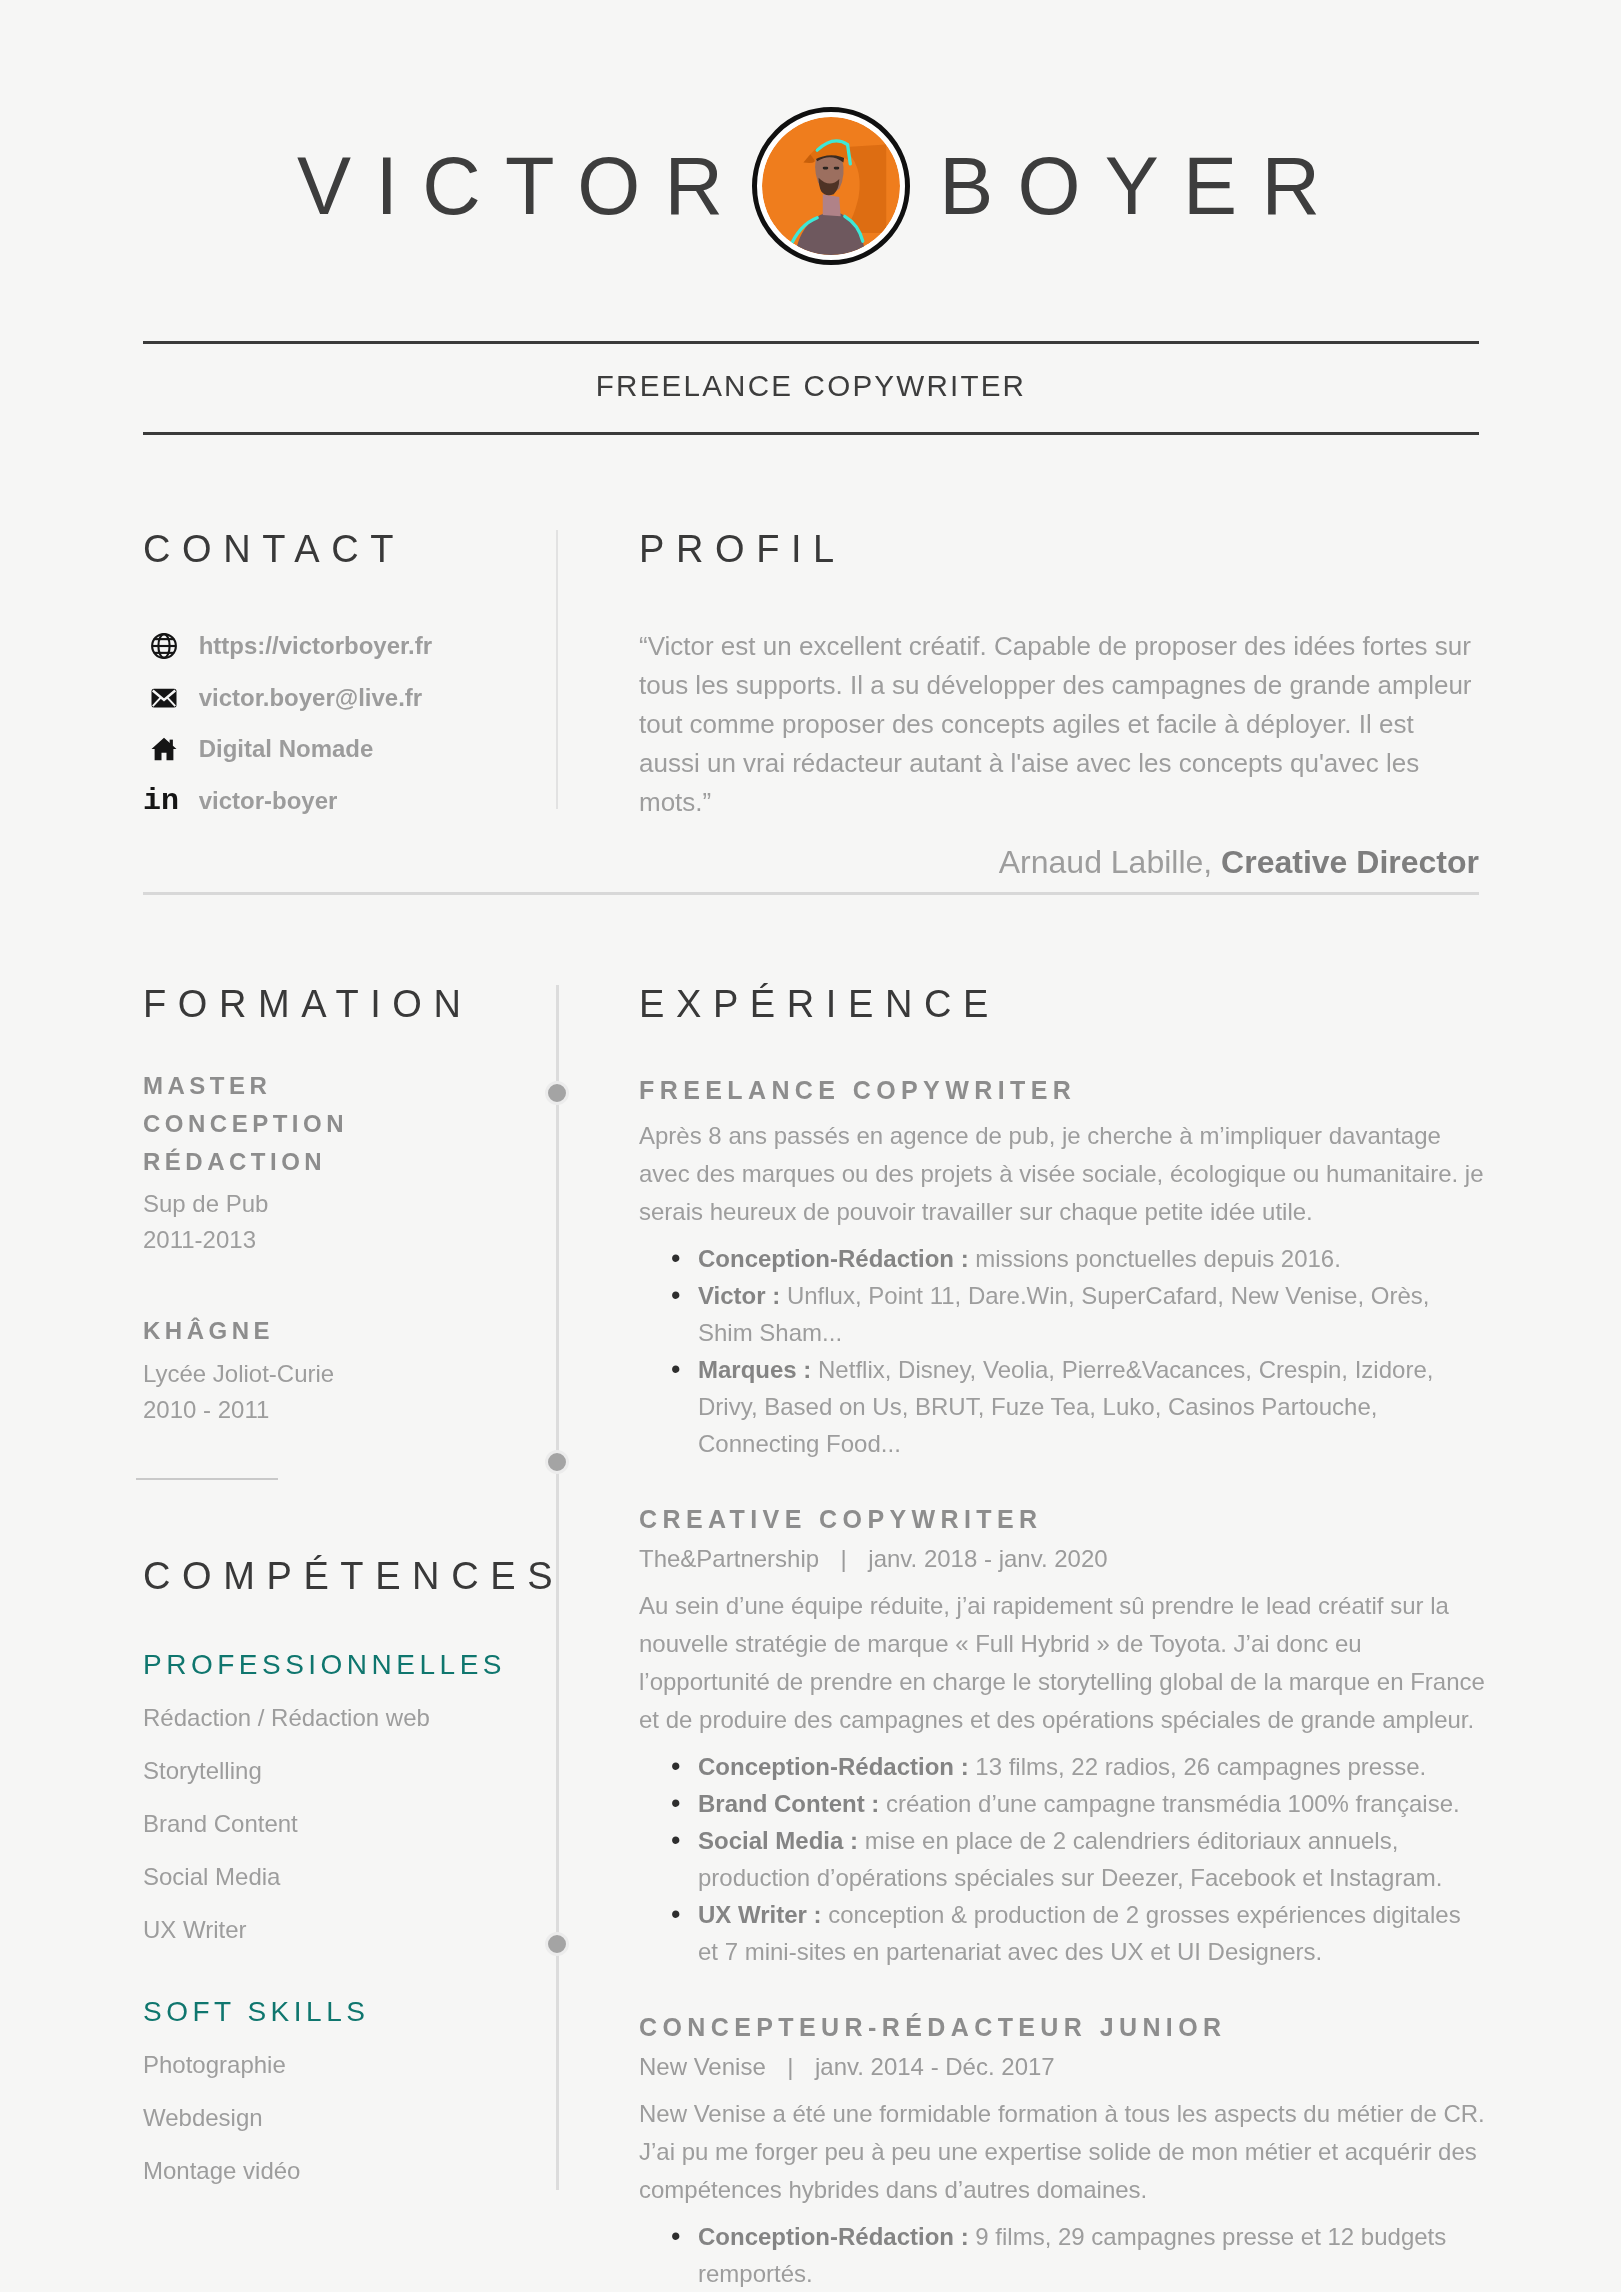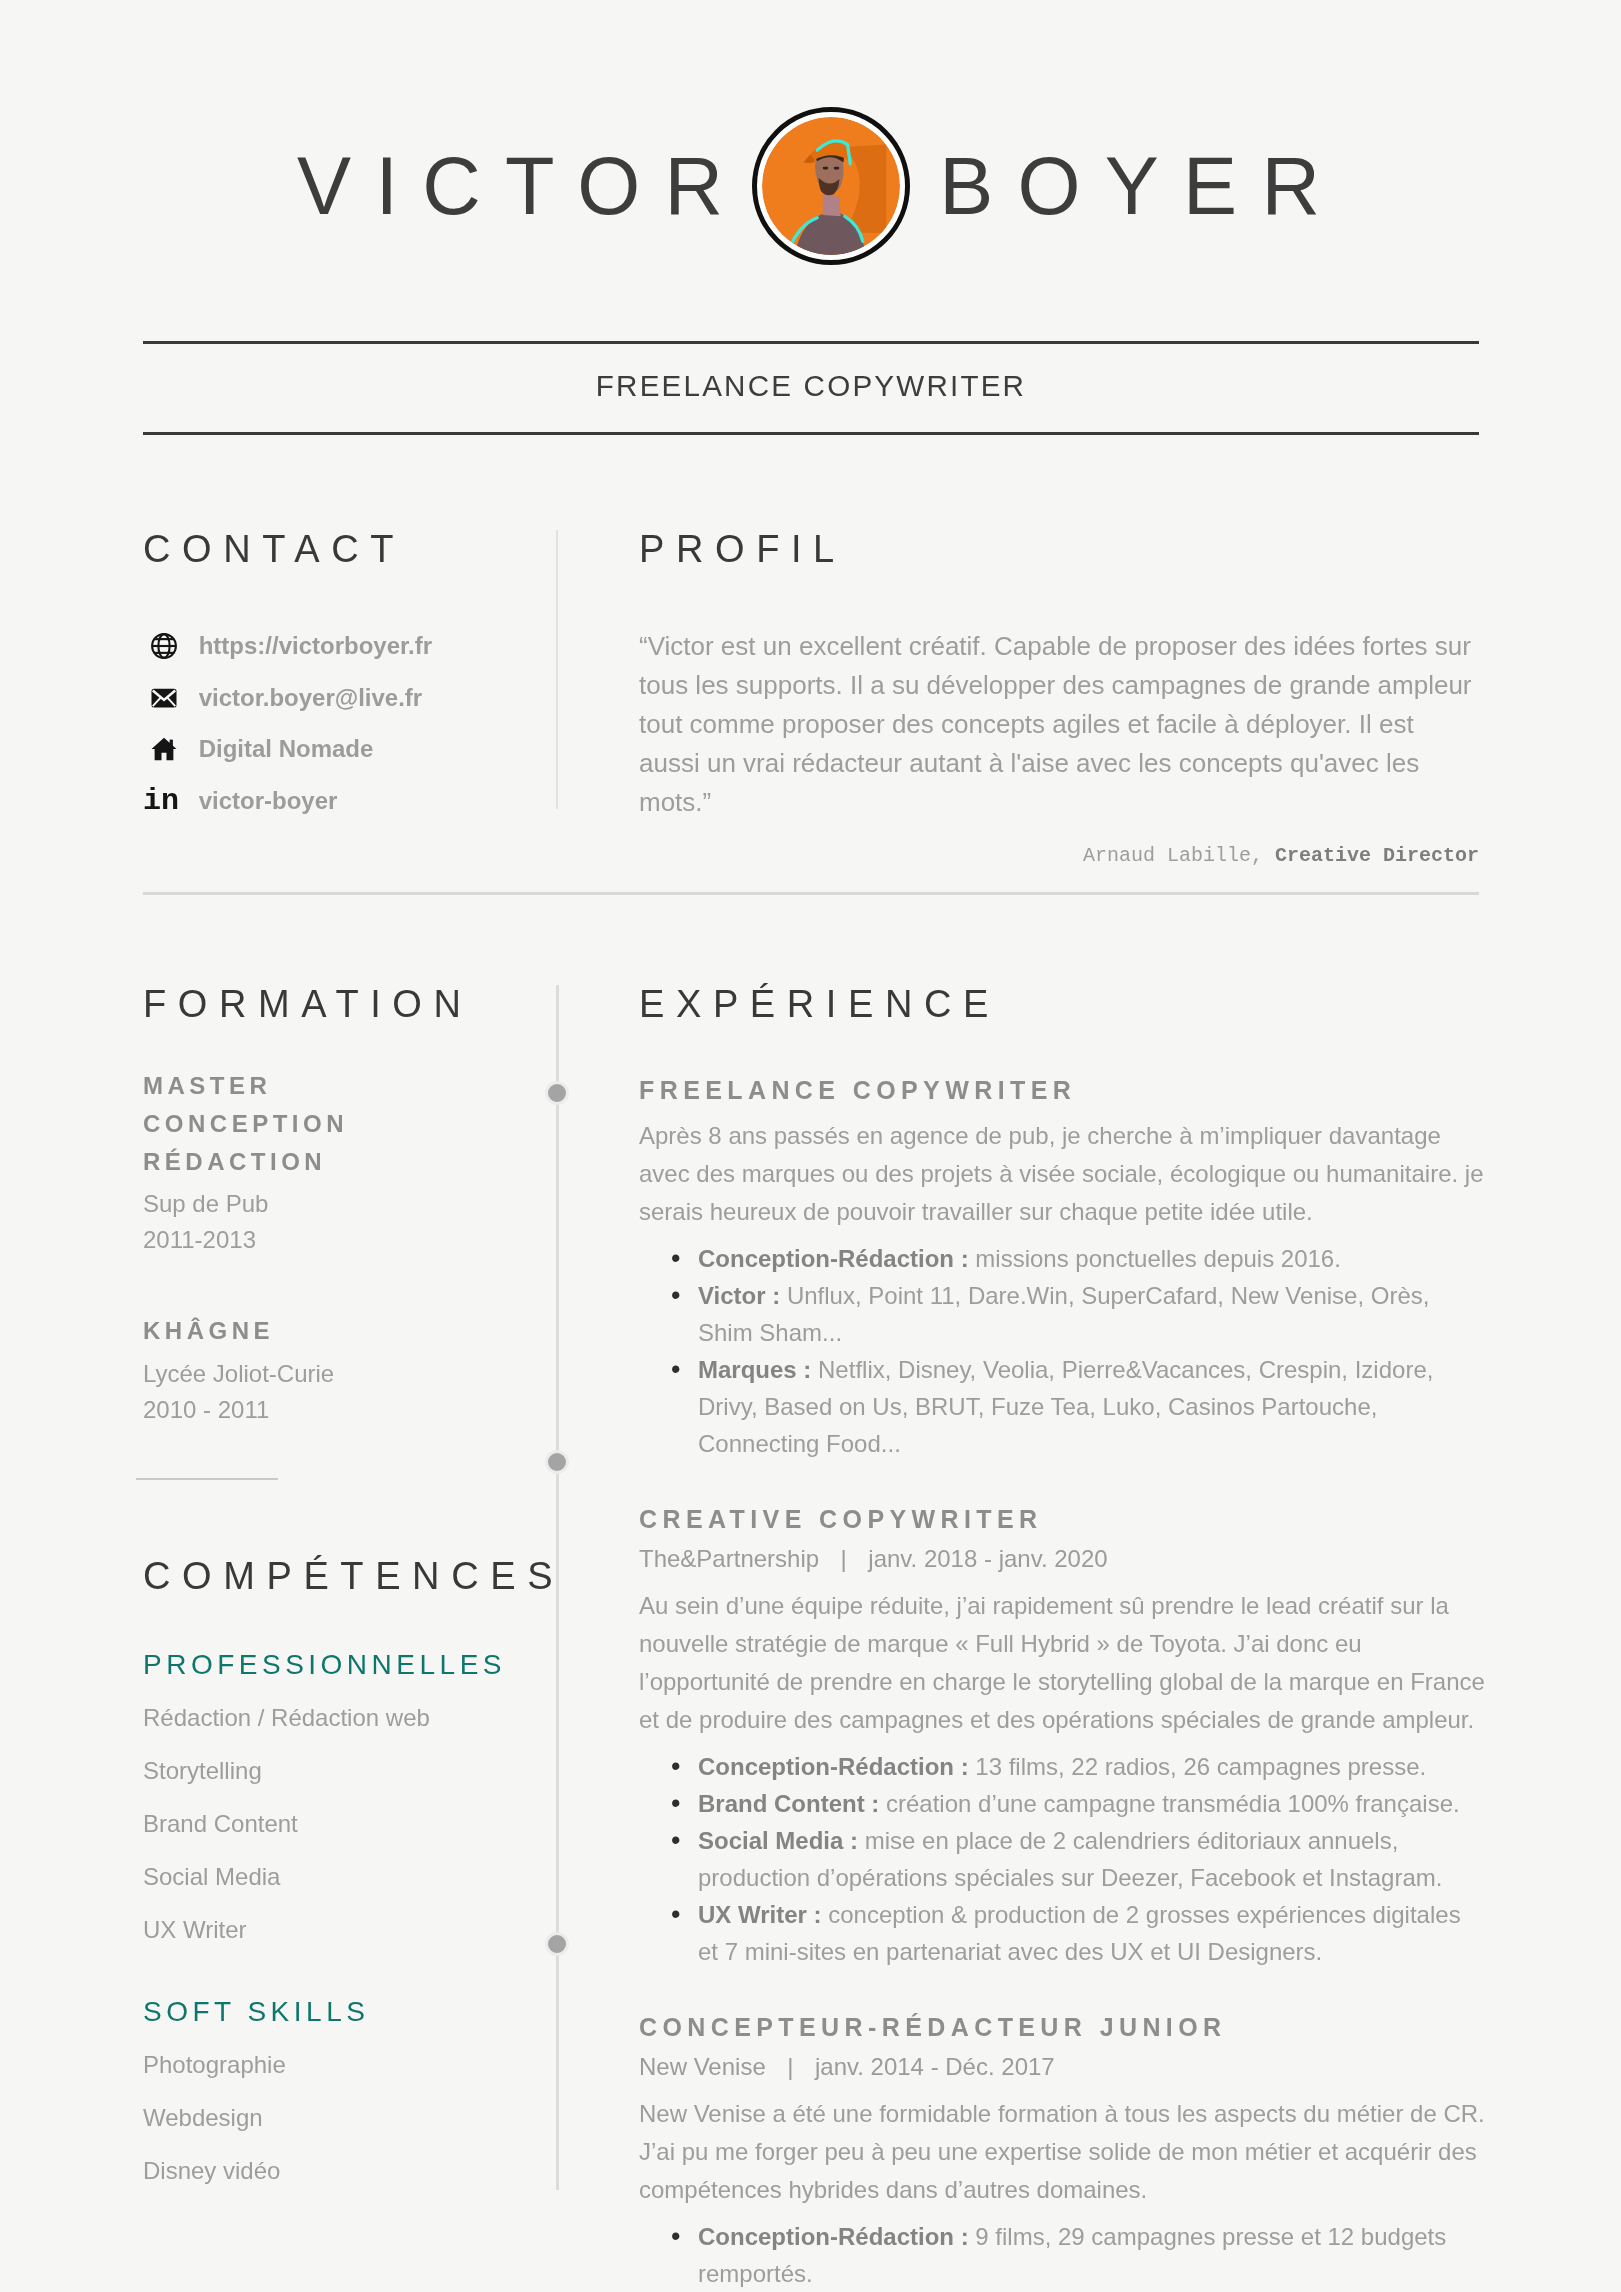--- a/index.html
+++ b/index.html
@@ -49,21 +49,21 @@
   .contact-item{display:flex;align-items:center;margin-bottom:19.7px;height:32px;}
   .ci-icon{width:36px;height:32px;flex:0 0 36px;display:flex;align-items:center;justify-content:flex-end;color:#151515;font-family:Liberation Mono, monospace;}
   .ci-icon svg{width:30px;height:30px;}
   .ci-icon .in-glyph{font-size:30px;font-weight:700;color:#151515;letter-spacing:0;line-height:30px;}
   .ci-text{margin-left:19.7px;font-size:24px;font-weight:700;color:#9c9c9c;}
 
   .v-divider{position:absolute;left:556px;top:530px;height:279px;width:1.8px;background:#e2e2e2;}
 
   .profil-col{position:absolute;left:639px;top:528px;width:840px;}
   .quote{margin-top:56px;font-size:26px;line-height:39px;color:#9d9d9d;}
-  .attribution{margin-top:21.5px;text-align:right;font-size:20px;color:#9d9d9d;font-family:Liberation Mono, monospace;}
+  .attribution{margin-top:21.5px;text-align:right;font-size:32px;color:#9d9d9d;}
   .attribution .role{font-weight:700;color:#7e7e7e;}
 
   .hr-section{position:absolute;top:892px;left:143px;width:1336px;height:2.7px;background:#d8d8d8;}
 
   
   .timeline{position:absolute;left:556px;top:985px;height:1205px;width:2.7px;background:#dcdcdc;}
   .t-dot{
     position:absolute;left:545px;width:18px;height:18px;border-radius:50%;
     background:#a4a4a4;border:3.6px solid #ececec;box-sizing:content-box;
   }
@@ -232,21 +232,21 @@
           <div class="skill-item">Rédaction / Rédaction web</div>
           <div class="skill-item">Storytelling</div>
           <div class="skill-item">Brand Content</div>
           <div class="skill-item">Social Media</div>
           <div class="skill-item">UX Writer</div>
         </div>
         <div class="skill-group">
           <div class="skill-title">SOFT SKILLS</div>
           <div class="skill-item">Photographie</div>
           <div class="skill-item">Webdesign</div>
-          <div class="skill-item">Disney vidéo</div>
+          <div class="skill-item">Montage vidéo</div>
         </div>
       </div>
   </section>
 
   <section class="exp-col">
     <div class="h1">EXPÉRIENCE</div>
     <div id="job-list">
         <div class="job">
           <div class="job-title">FREELANCE COPYWRITER</div>
           <div class="job-desc">Après 8 ans passés en agence de pub, je cherche à m’impliquer davantage avec des marques ou des projets à visée sociale, écologique ou humanitaire. je serais heureux de pouvoir travailler sur chaque petite idée utile.</div>

